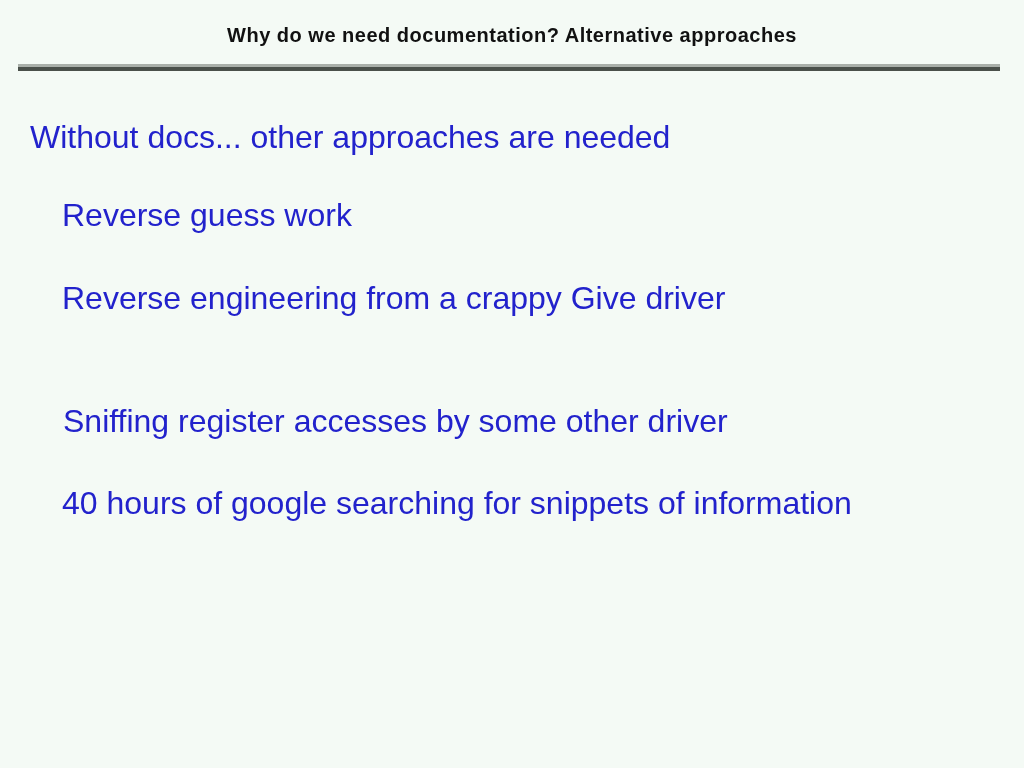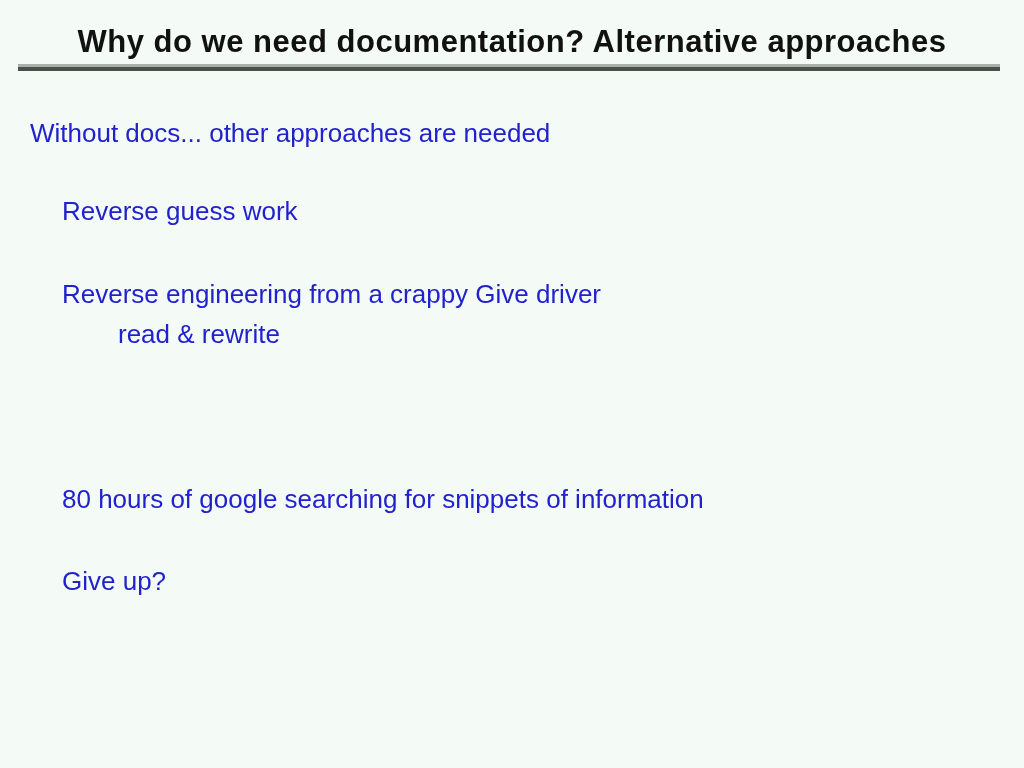--- a/index.html
+++ b/index.html
@@ -13,21 +13,21 @@
     background: #f4faf5;
     font-family: "Liberation Sans", sans-serif;
     overflow: hidden;
   }
   .slide-title {
     position: absolute;
     top: 24px;
     left: 0;
     width: 100%;
     text-align: center;
-    font-size: 31px;
+    font-size: 20px;
     font-weight: bold;
     letter-spacing: 0.5px;
     color: #111111;
     white-space: nowrap;
   }
   .rule {
     position: absolute;
     top: 64px;
     left: 18px;
     width: 982px;
@@ -37,21 +37,21 @@
     height: 3px;
     background: #a9afa9;
   }
   .rule-dark {
     height: 4px;
     background: #4a504a;
   }
   .body-text {
     position: absolute;
     color: #2222cc;
-    font-size: 26px;
+    font-size: 32px;
     white-space: nowrap;
     line-height: 1.2;
   }
   .lead        { top: 118px; left: 30px; }
   .item-0      { top: 196px; left: 62px; }
   .item-1      { top: 279px; left: 62px; }
   .item-1-sub  { top: 319px; left: 118px; }
   .item-2      { top: 402px; left: 63px; }
   .item-3      { top: 484px; left: 62px; }
   .item-4      { top: 566px; left: 62px; }
@@ -67,20 +67,19 @@
     <div class="rule-light"></div>
     <div class="rule-dark"></div>
   </div>
 
   <div class="body-text lead">Without docs... other approaches are needed</div>
 
   <div class="body-text item-0">Reverse guess work</div>
 
   <div class="body-text item-1">Reverse engineering from a crappy Give driver</div>
 
-  <div class="body-text item-1-sub">read &amp; rewrite</div>
 
+  <div class="body-text item-2">Sniffing register accesses by some other driver</div>
 
-  <div class="body-text item-3">80 hours of google searching for snippets of information</div>
+  <div class="body-text item-3">40 hours of google searching for snippets of information</div>
 
-  <div class="body-text item-4">Give up?</div>
 
 </div>
 
 </body></html>

